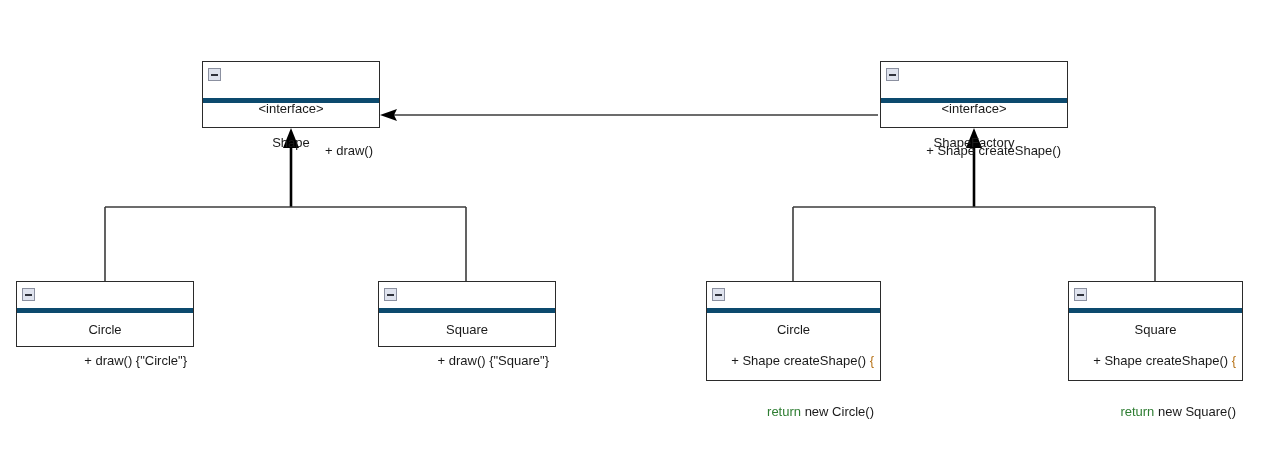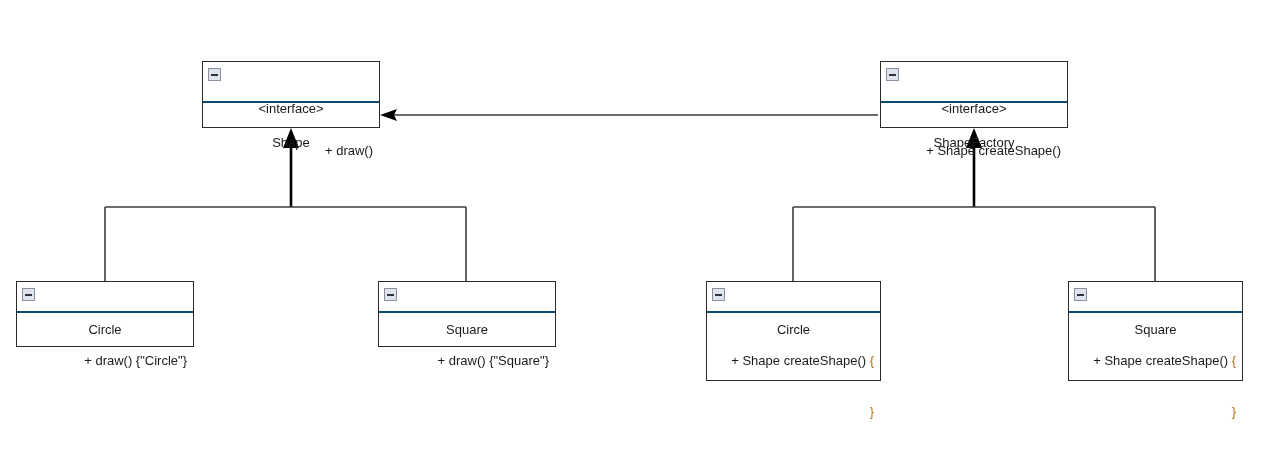--- a/index.html
+++ b/index.html
@@ -40,21 +40,21 @@
     position: absolute;
     z-index: 2;
     background: #ffffff;
     border: 1px solid #2b2b2b;
     box-sizing: border-box;
   }
 
   .uml-header {
     position: relative;
     box-sizing: border-box;
-    border-bottom: 2px solid #0c4a6e;
+    border-bottom: 5px solid #0c4a6e;
     text-align: center;
     color: #1a1a1a;
     font-size: 13px;
     line-height: 17px;
     padding: 5px 4px 5px 4px;
     white-space: pre-line;
   }
 
   .uml-header.two-line {
     padding-top: 4px;
@@ -179,28 +179,30 @@
     </div>
   </div>
 
   <div class="uml-box" style="left:706px; top:281px; width:175px; height:100px;">
     <div class="uml-header" style="height:31px;">
       <span class="collapse-icon"></span>
       <span>Circle</span>
     </div>
     <div class="uml-body">
       <span class="ln"><span class="plain">+ Shape createShape() </span><span class="brace">{</span></span>
+      <span class="ln"><span class="indent"></span><span class="kw-return">return</span><span class="plain"> new Circle()</span></span>
       <span class="ln"><span class="brace">}</span></span>
     </div>
   </div>
 
   <div class="uml-box" style="left:1068px; top:281px; width:175px; height:100px;">
     <div class="uml-header" style="height:31px;">
       <span class="collapse-icon"></span>
       <span>Square</span>
     </div>
     <div class="uml-body">
       <span class="ln"><span class="plain">+ Shape createShape() </span><span class="brace">{</span></span>
+      <span class="ln"><span class="indent"></span><span class="kw-return">return</span><span class="plain"> new Square()</span></span>
       <span class="ln"><span class="brace">}</span></span>
     </div>
   </div>
 
 </div>
 
 </body></html>

